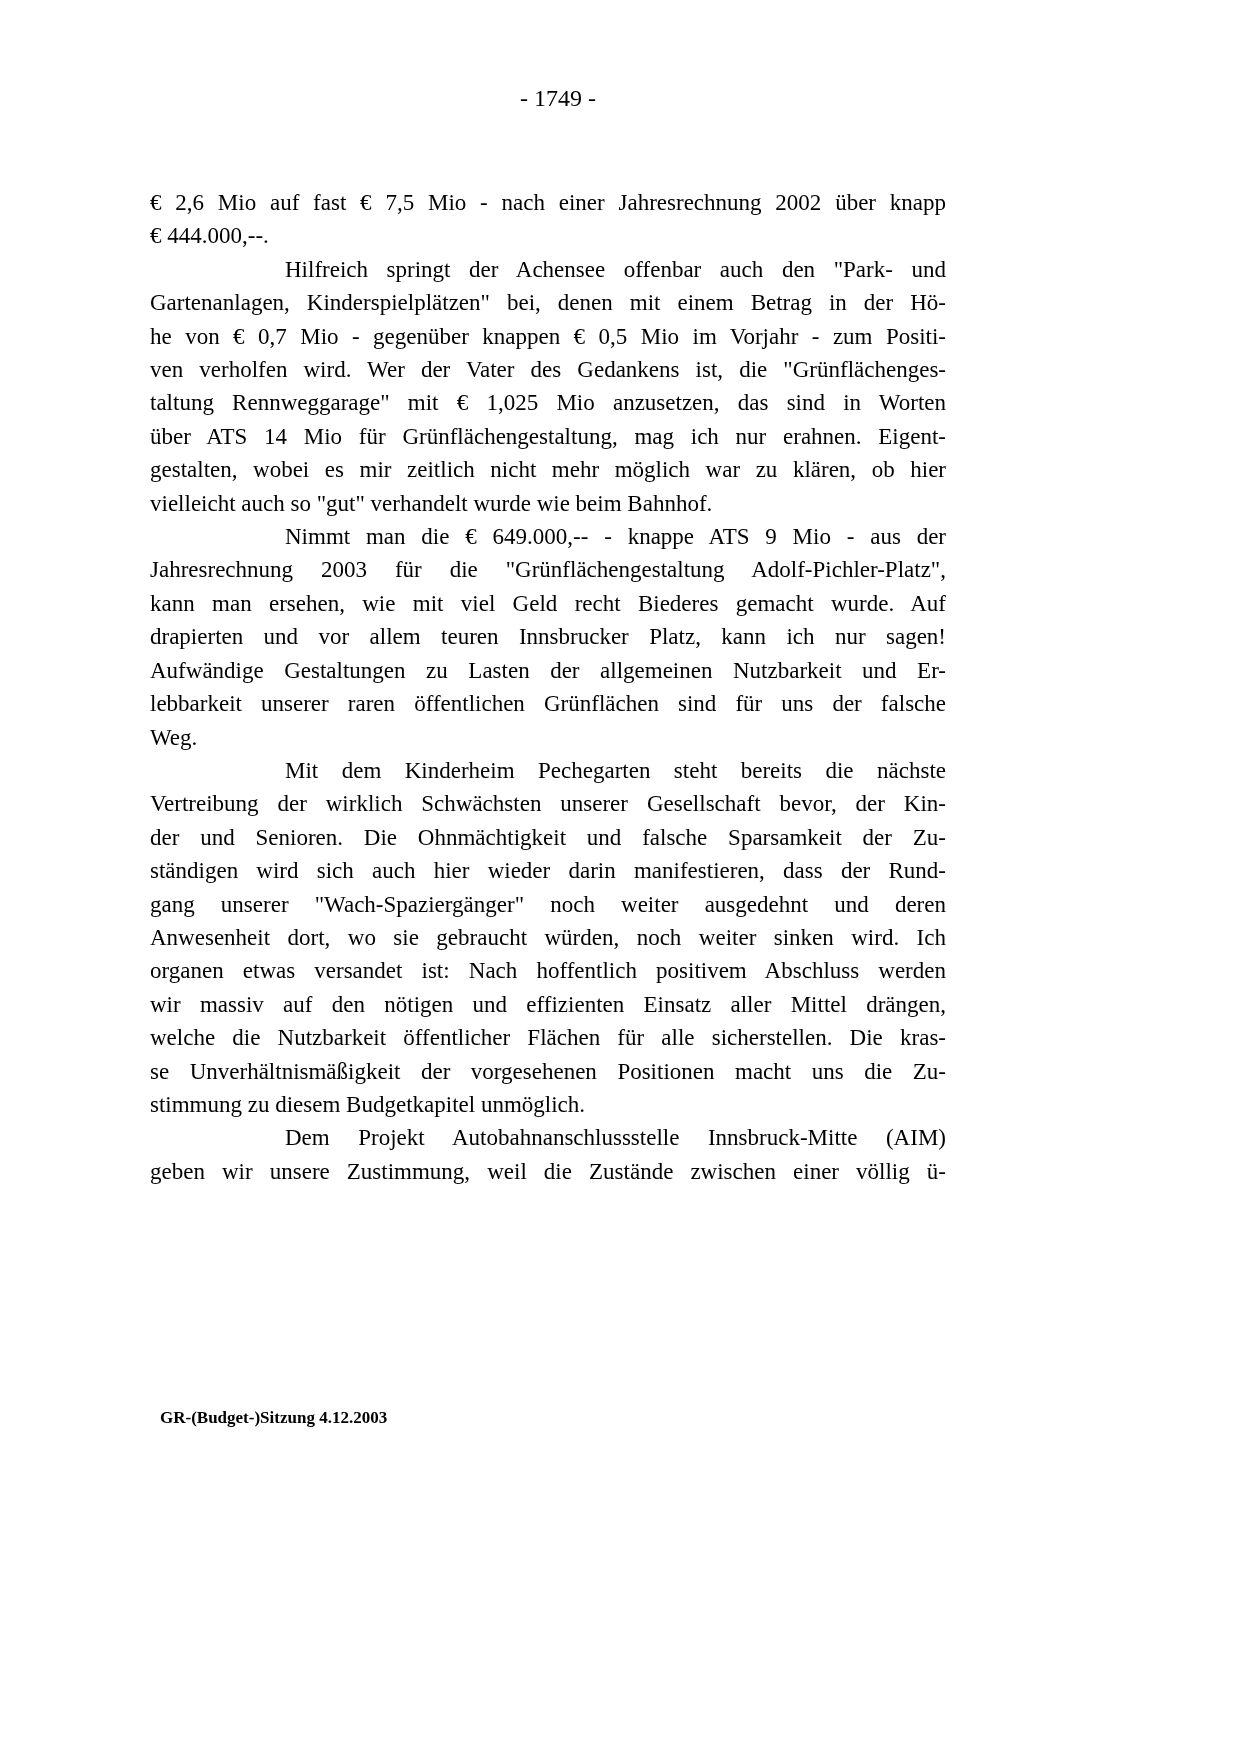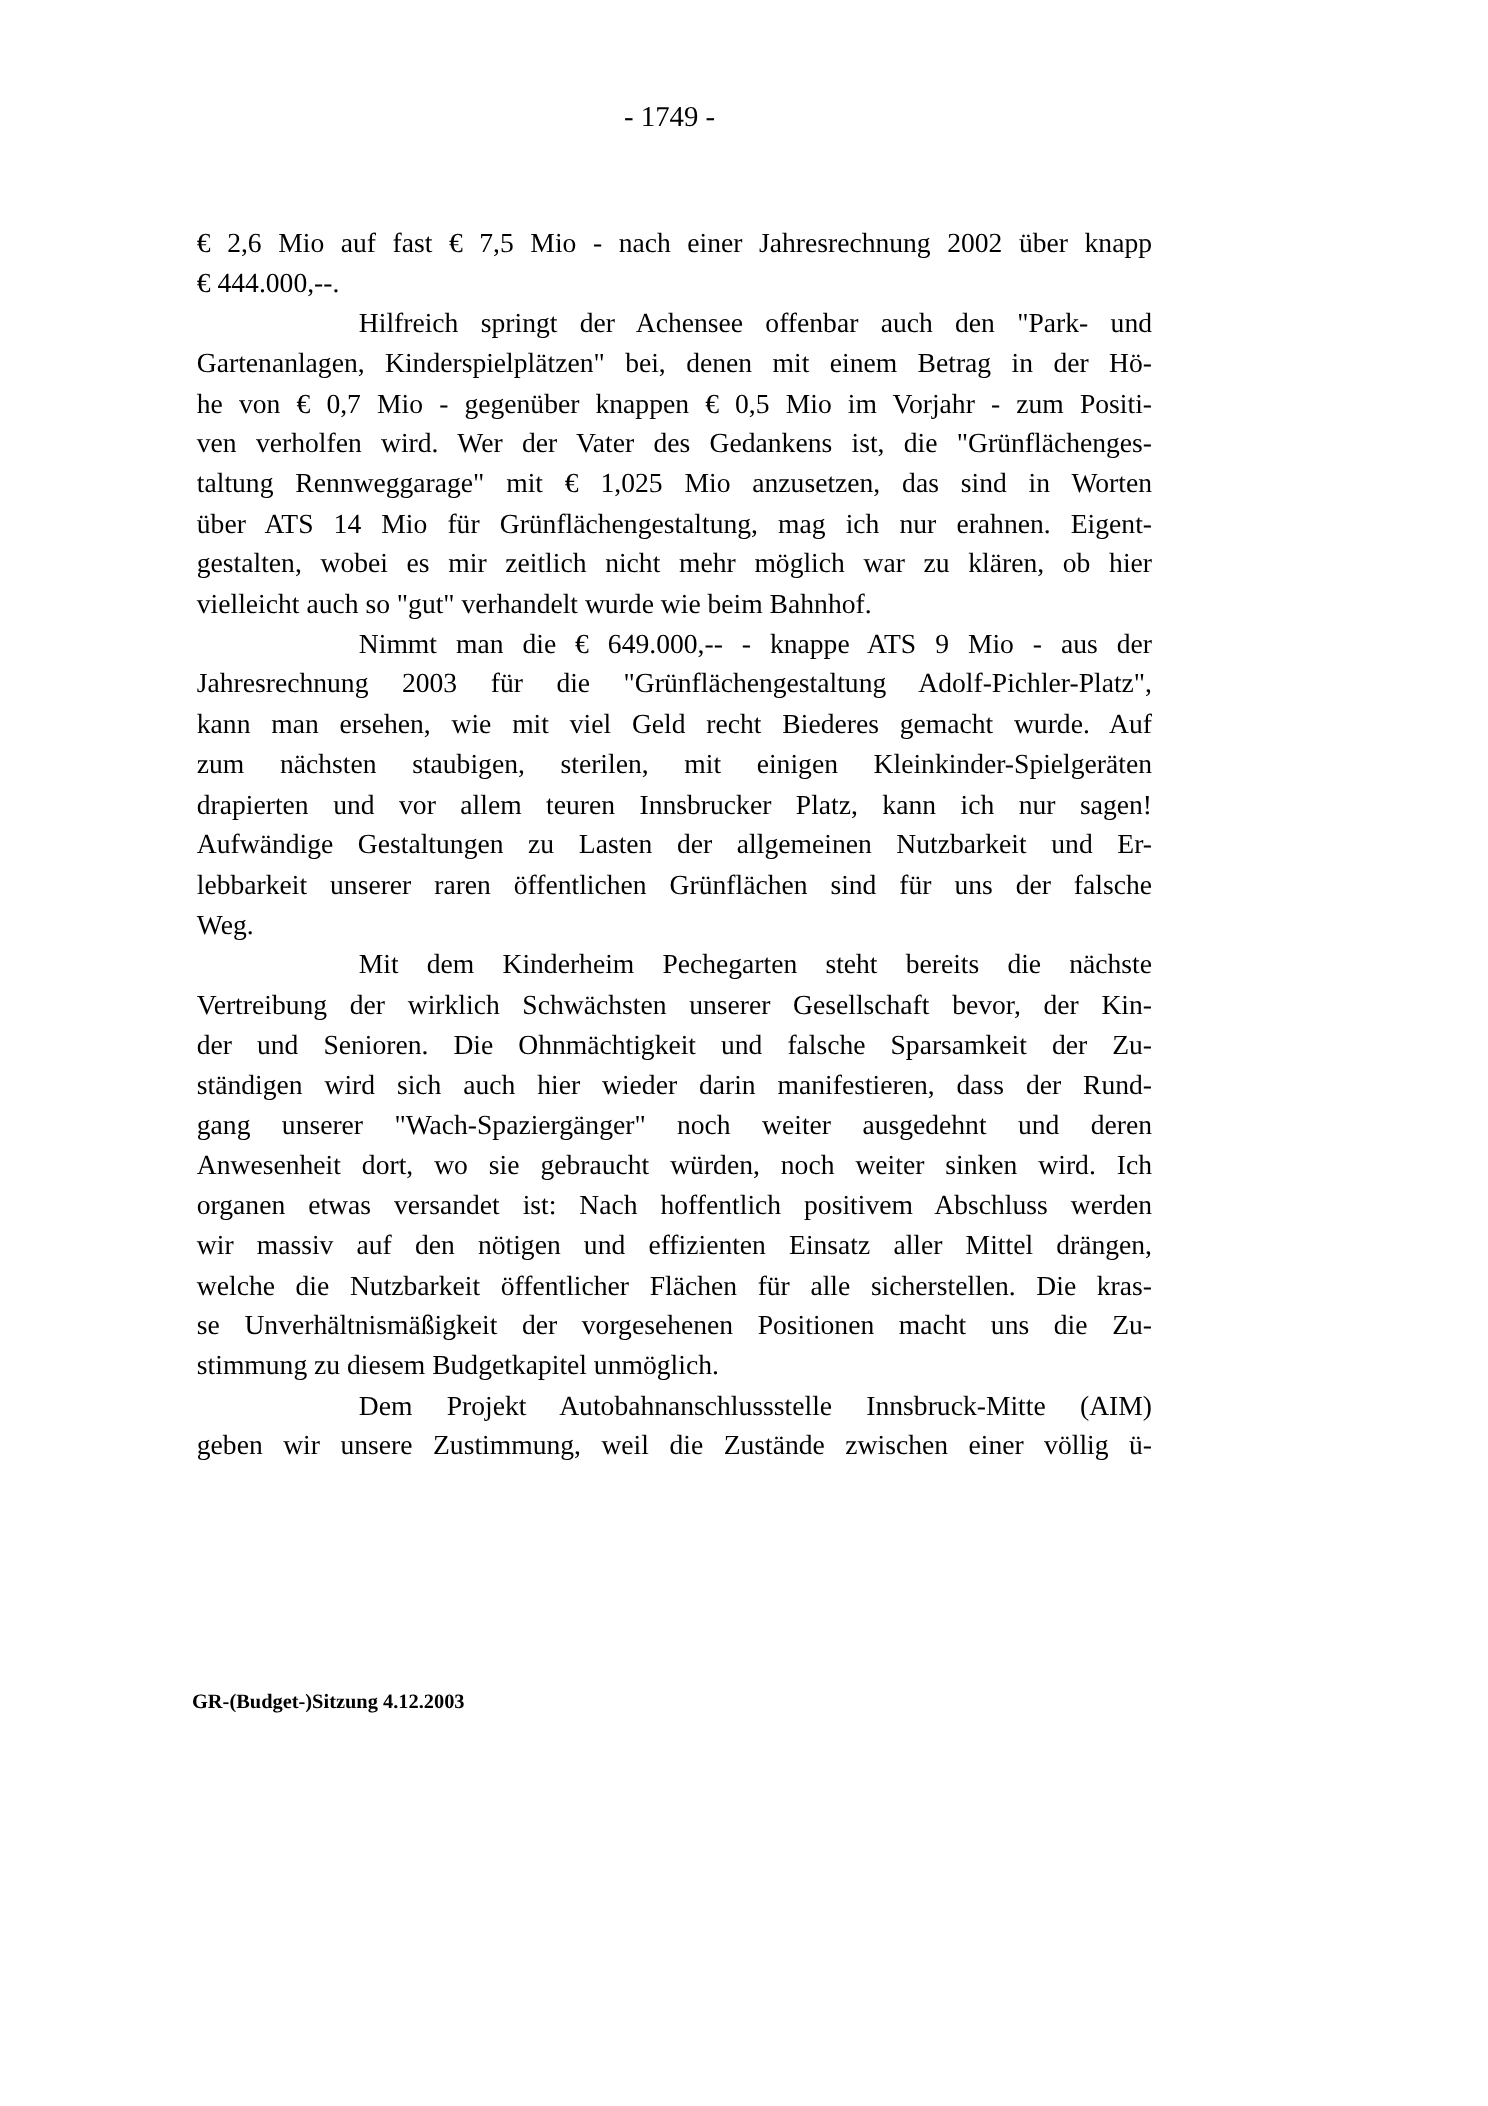--- a/index.html
+++ b/index.html
@@ -21,21 +21,21 @@
     top: 84px;
     left: 160px;
     width: 796px;
     text-align: center;
     font-size: 24px;
     line-height: 28px;
   }
   .body-text {
     position: absolute;
     top: 186px;
-    left: 164px;
+    left: 150px;
     width: 796px;
     font-size: 23px;
     line-height: 33.4px;
   }
   .paragraph {
     margin: 0;
   }
   .line {
     text-align: justify;
     text-align-last: justify;
@@ -76,21 +76,20 @@
         <div class="line">ven verholfen wird. Wer der Vater des Gedankens ist, die "Grünflächenges-</div>
         <div class="line">taltung Rennweggarage" mit € 1,025 Mio anzusetzen, das sind in Worten</div>
         <div class="line">über ATS 14 Mio für Grünflächengestaltung, mag ich nur erahnen. Eigent-</div>
         <div class="line">gestalten, wobei es mir zeitlich nicht mehr möglich war zu klären, ob hier</div>
         <div class="line last">vielleicht auch so "gut" verhandelt wurde wie beim Bahnhof.</div>
       </div>
       <div class="paragraph">
         <div class="line indent">Nimmt man die € 649.000,-- - knappe ATS 9 Mio - aus der</div>
         <div class="line">Jahresrechnung 2003 für die "Grünflächengestaltung Adolf-Pichler-Platz",</div>
         <div class="line">kann man ersehen, wie mit viel Geld recht Biederes gemacht wurde. Auf</div>
-        <div class="line">zum nächsten staubigen, sterilen, mit einigen Kleinkinder-Spielgeräten</div>
         <div class="line">drapierten und vor allem teuren Innsbrucker Platz, kann ich nur sagen!</div>
         <div class="line">Aufwändige Gestaltungen zu Lasten der allgemeinen Nutzbarkeit und Er-</div>
         <div class="line">lebbarkeit unserer raren öffentlichen Grünflächen sind für uns der falsche</div>
         <div class="line last">Weg.</div>
       </div>
       <div class="paragraph">
         <div class="line indent">Mit dem Kinderheim Pechegarten steht bereits die nächste</div>
         <div class="line">Vertreibung der wirklich Schwächsten unserer Gesellschaft bevor, der Kin-</div>
         <div class="line">der und Senioren. Die Ohnmächtigkeit und falsche Sparsamkeit der Zu-</div>
         <div class="line">ständigen wird sich auch hier wieder darin manifestieren, dass der Rund-</div>

